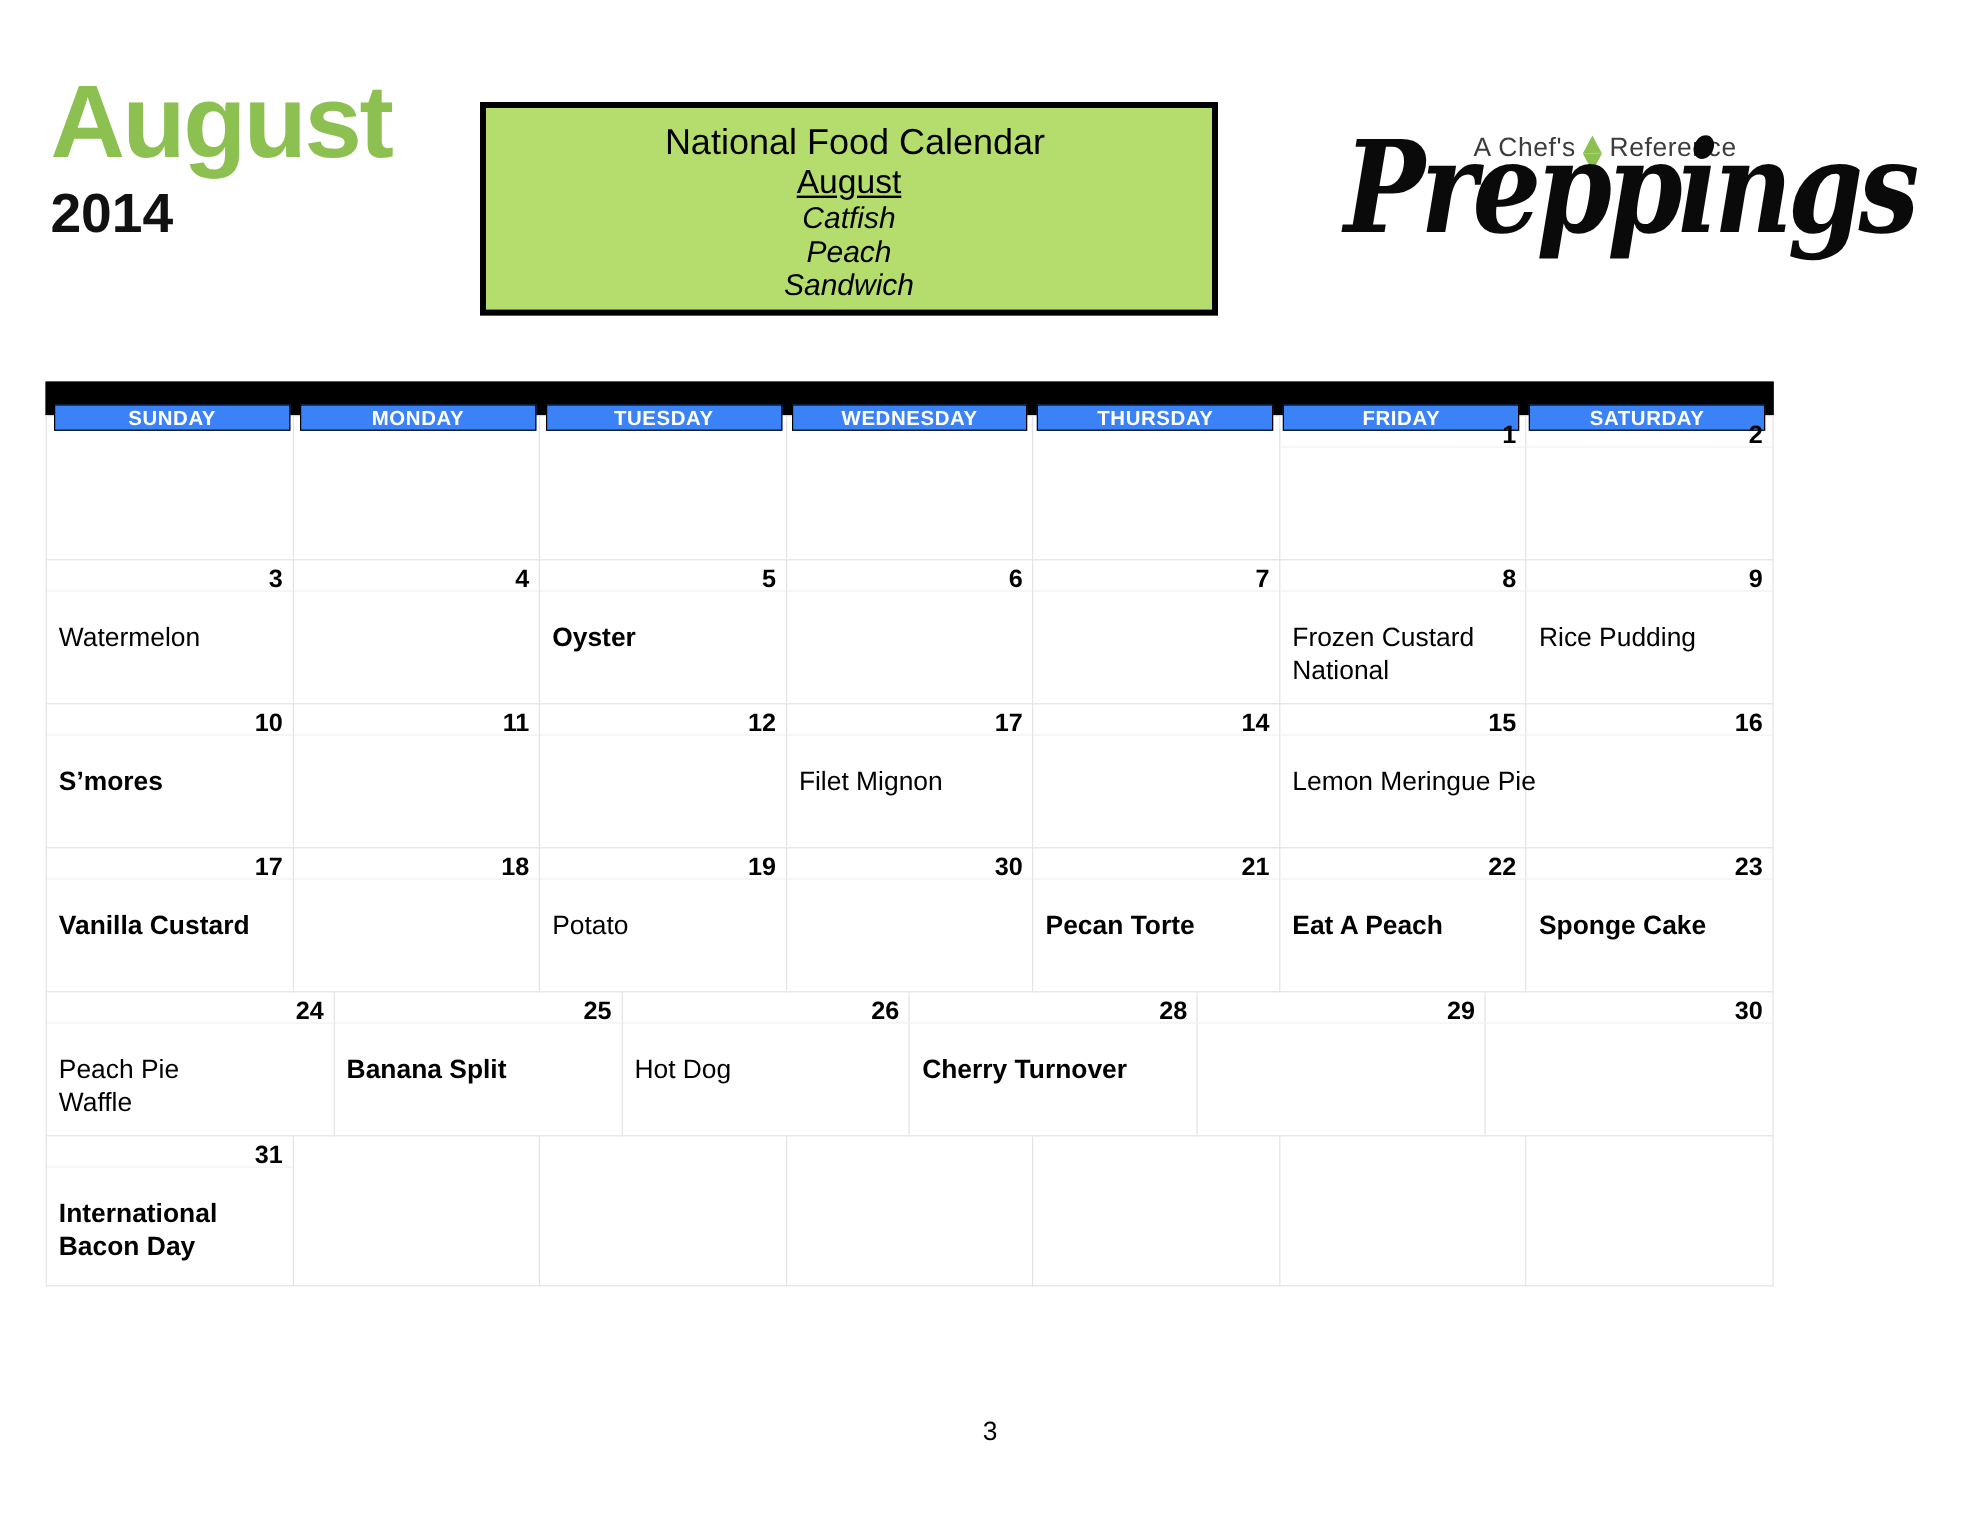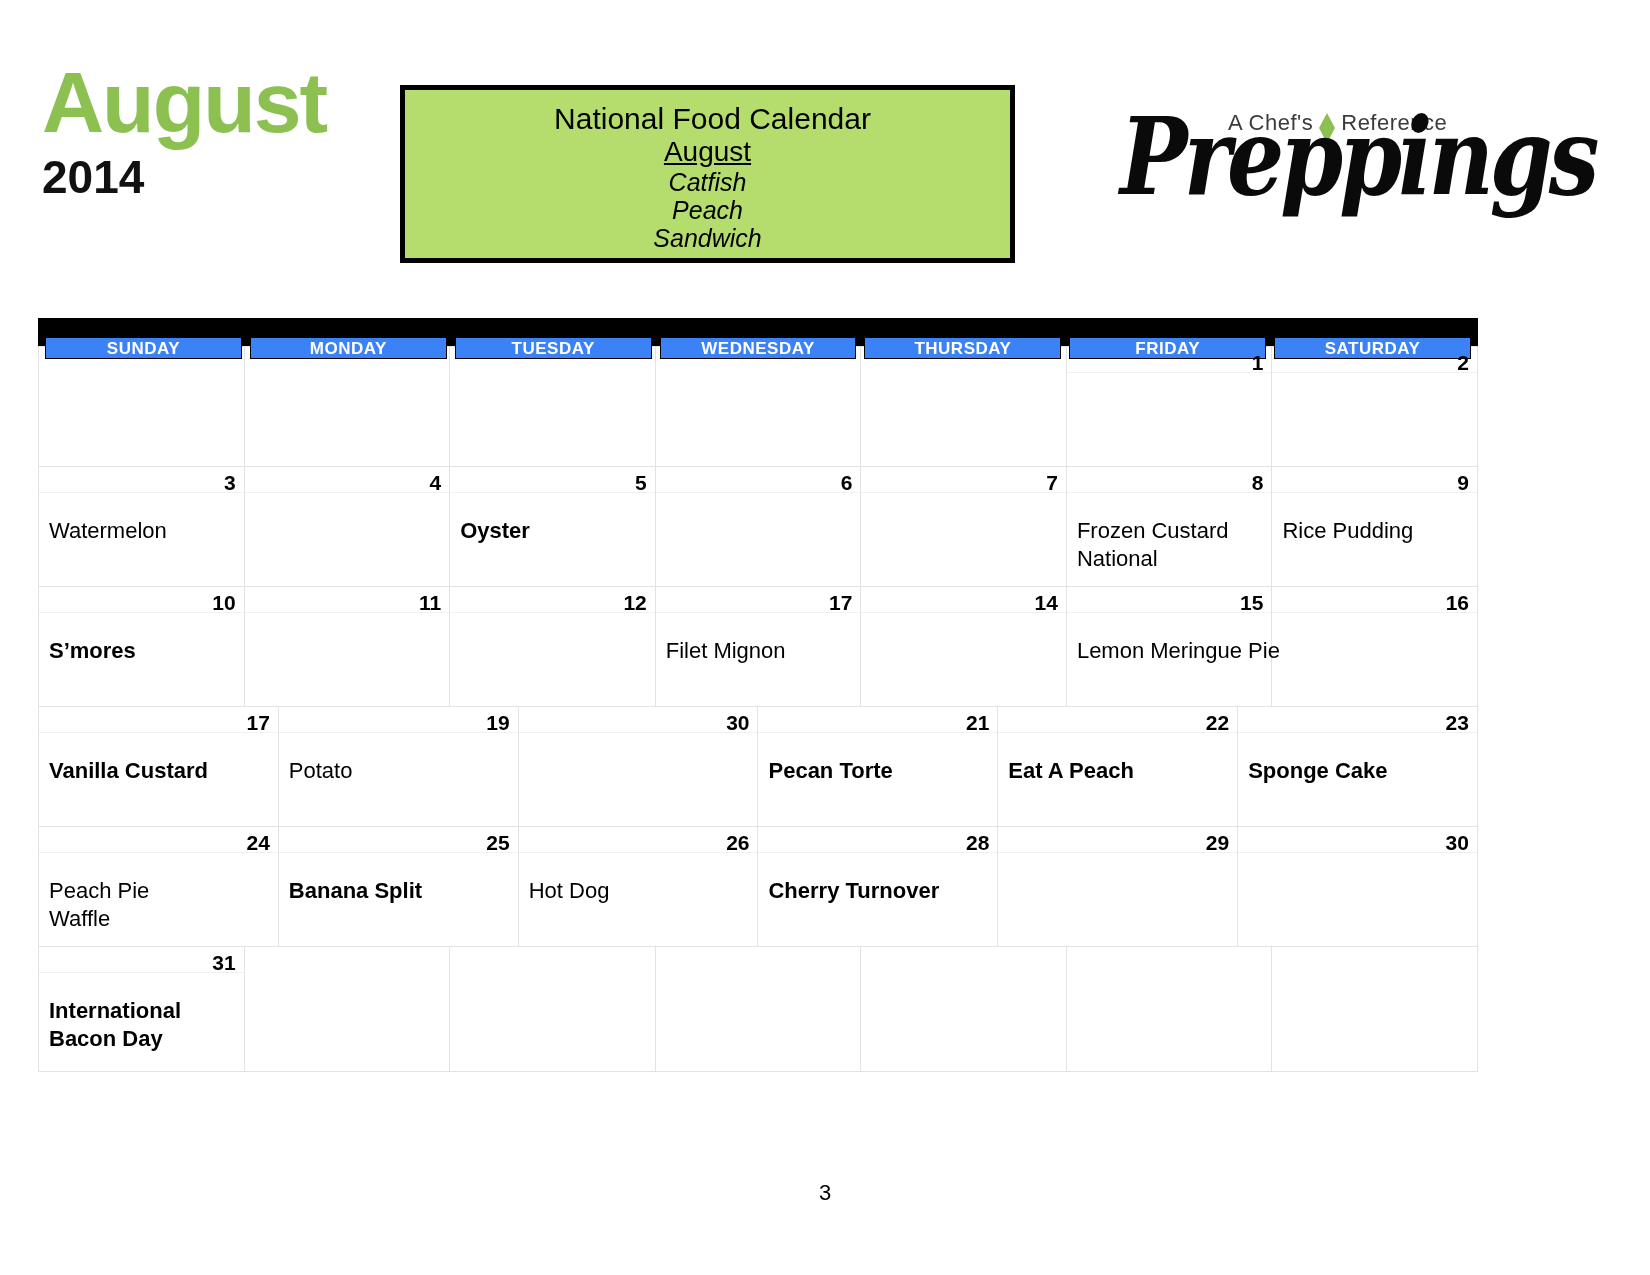--- a/index.html
+++ b/index.html
@@ -345,20 +345,24 @@
         </div>
       </div>
       <div class="week week-n">
         <div class="day-cell">
           <div class="daynum">17</div>
           <div class="events">
             <div class="ev bold">Vanilla Custard</div>
           </div>
         </div>
         <div class="day-cell">
+          <div class="daynum">18</div>
+          <div class="events"></div>
+        </div>
+        <div class="day-cell">
           <div class="daynum">19</div>
           <div class="events">
             <div class="ev">Potato</div>
           </div>
         </div>
         <div class="day-cell">
           <div class="daynum">30</div>
           <div class="events"></div>
         </div>
         <div class="day-cell">

